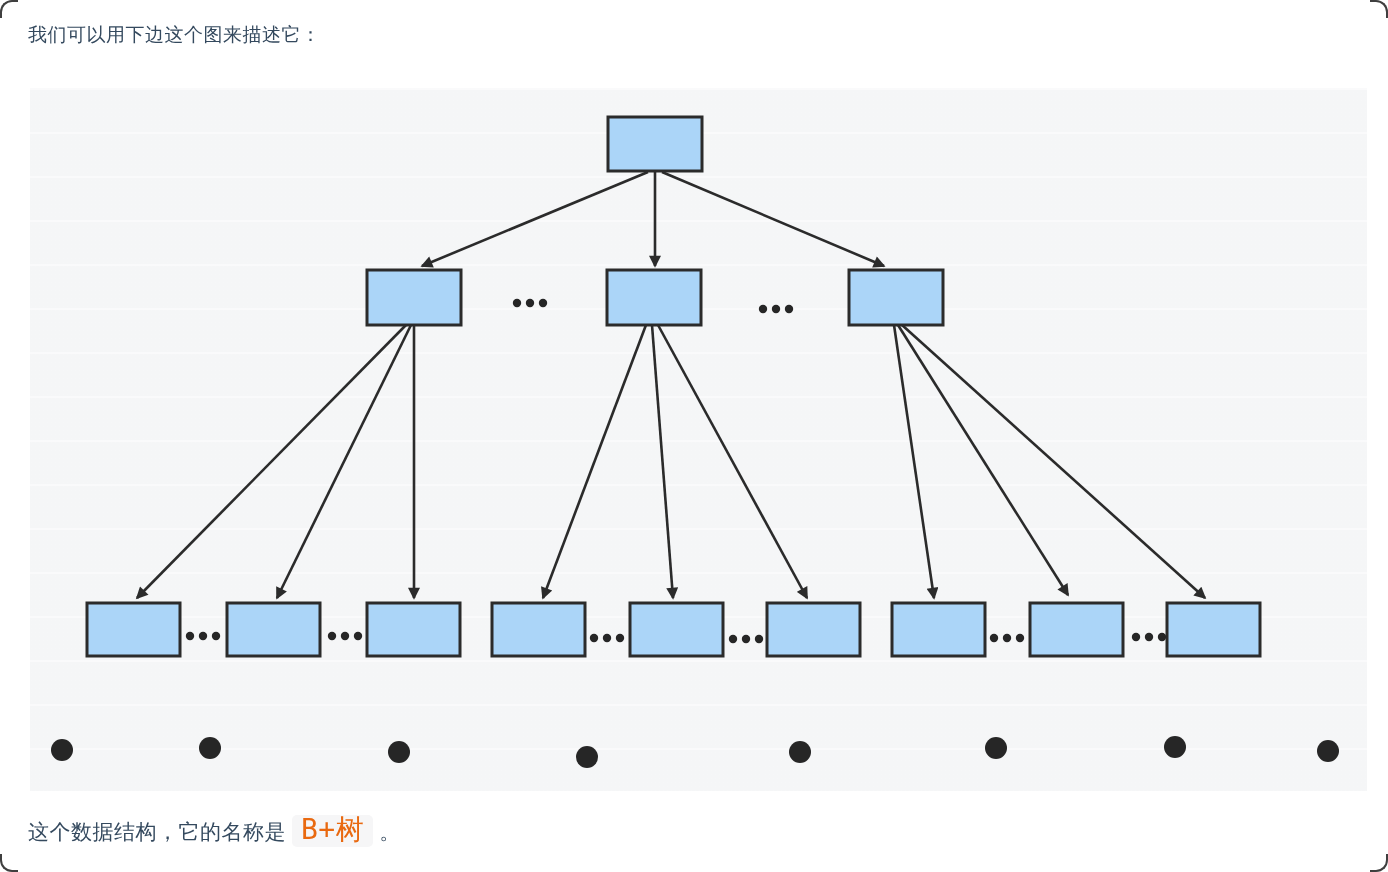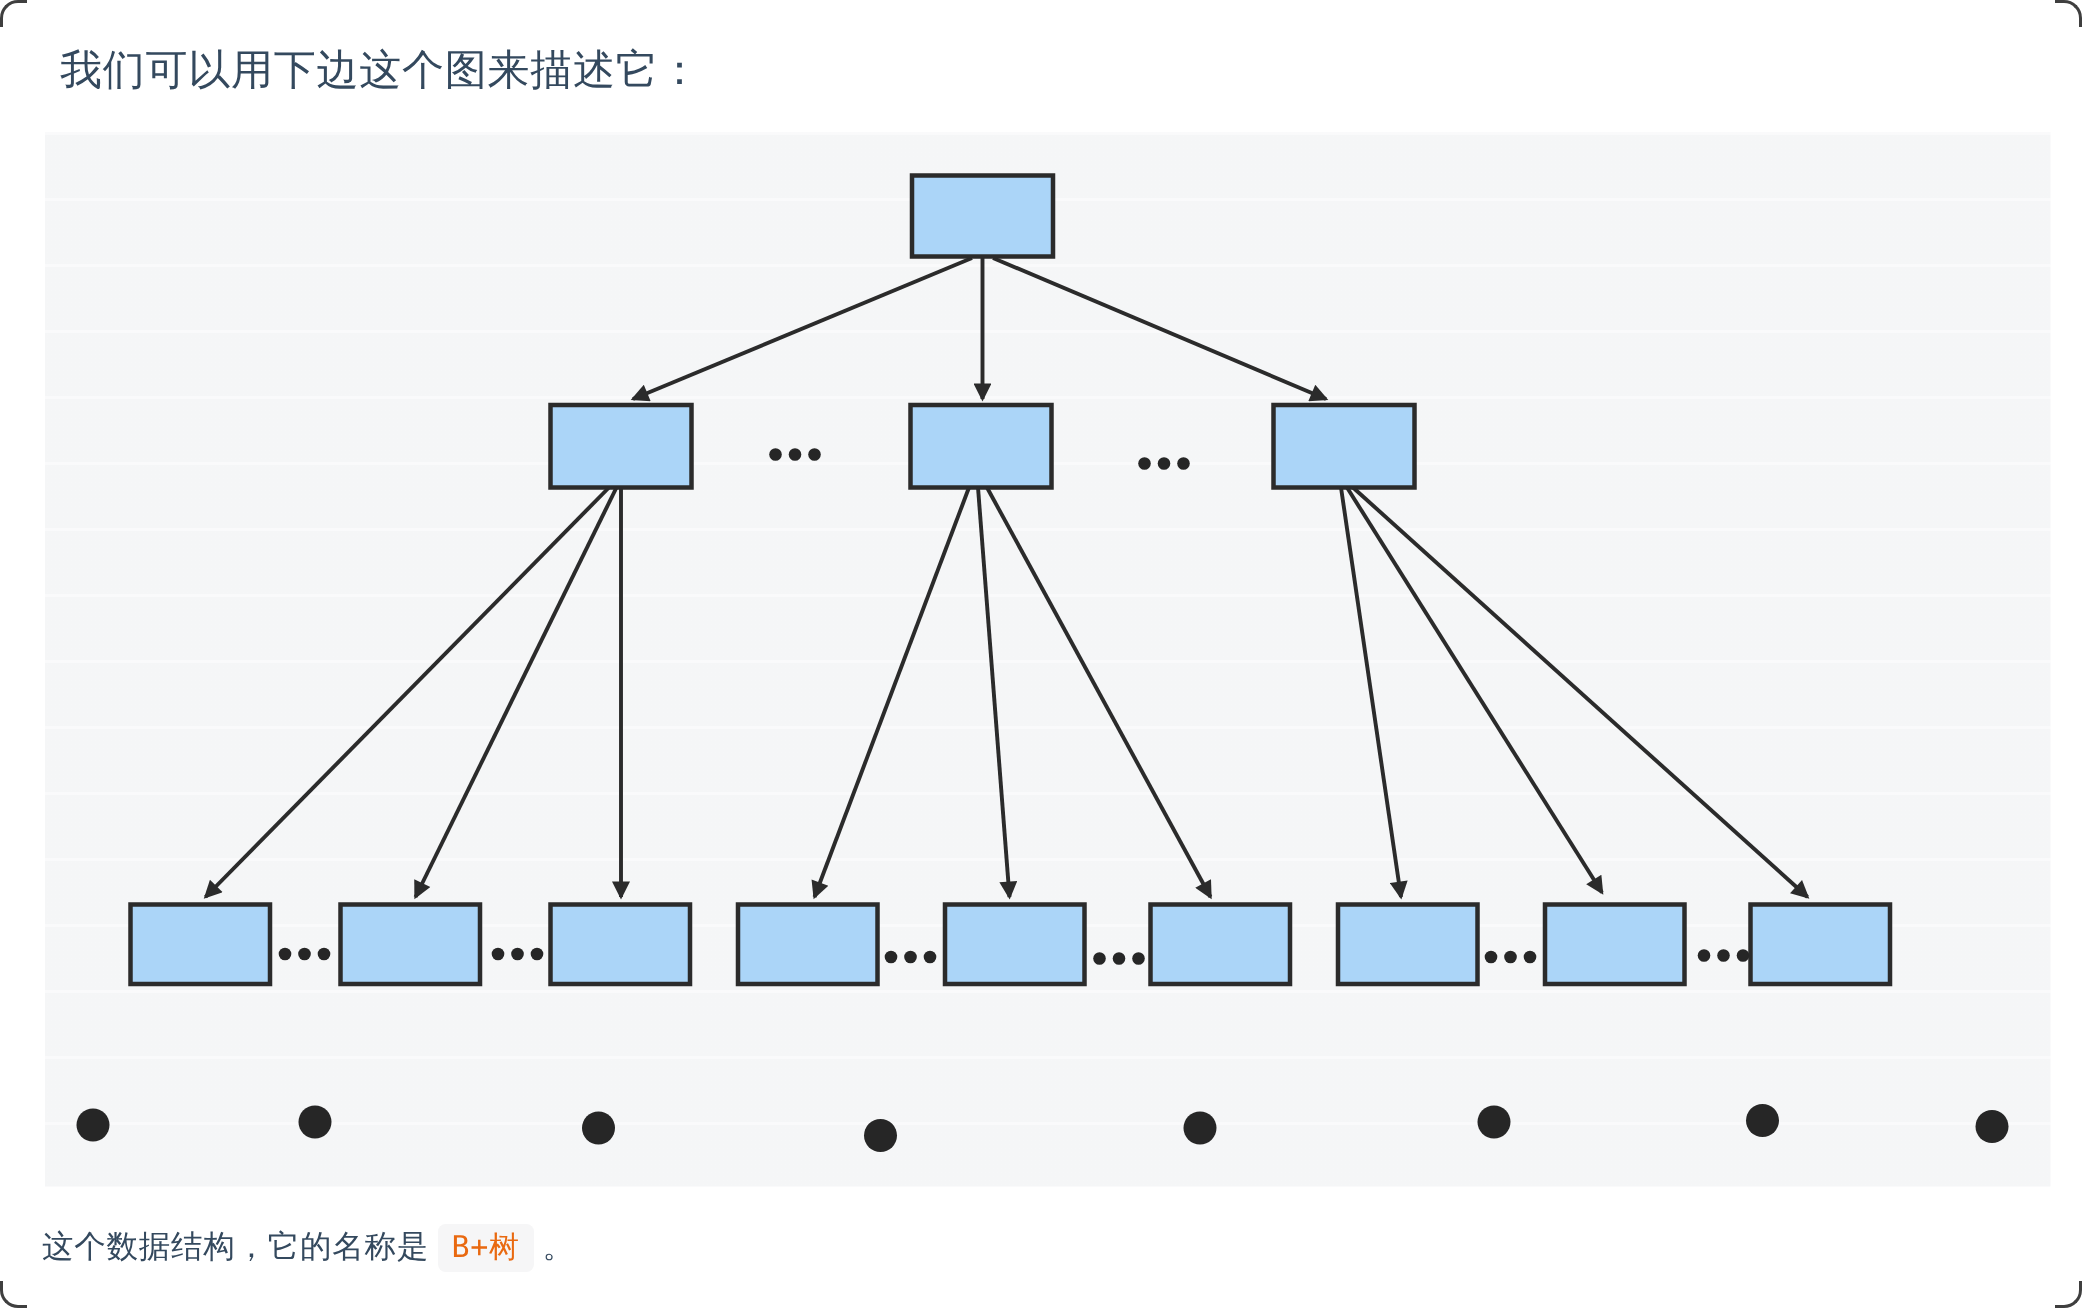--- a/index.html
+++ b/index.html
@@ -24,22 +24,22 @@
   }
   .corner.tl { top: 0; left: 0; border-top: 2px solid #3f3f3f; border-left: 2px solid #3f3f3f; border-top-left-radius: 12px; }
   .corner.tr { top: 0; right: 0; border-top: 2px solid #3f3f3f; border-right: 2px solid #3f3f3f; border-top-right-radius: 12px; }
   .corner.bl { bottom: 0; left: 0; border-bottom: 2px solid #3f3f3f; border-left: 2px solid #3f3f3f; border-bottom-left-radius: 12px; }
   .corner.br { bottom: 0; right: 0; border-bottom: 2px solid #3f3f3f; border-right: 2px solid #3f3f3f; border-bottom-right-radius: 12px; }
 
   .intro-text {
     position: absolute;
     left: 28px;
     top: 20px;
-    margin: 12px;
-    font-size: 28px;
+    margin: 0;
+    font-size: 19px;
     line-height: 30px;
     color: #34495e;
     letter-spacing: 0.5px;
   }
   .diagram-panel {
     position: absolute;
     left: 30px;
     top: 88px;
     width: 1337px;
     height: 703px;
@@ -65,21 +65,21 @@
     color: #34495e;
     letter-spacing: 0.5px;
   }
   .inline-code {
     display: inline-block;
     margin: 0 6px;
     padding: 2px 9px 4px 9px;
     border-radius: 5px;
     background: #f6f6f7;
     color: #e96910;
-    font-size: 20px;
+    font-size: 28px;
     font-family: "DejaVu Sans Mono", "Liberation Mono", monospace;
     line-height: 26px;
     vertical-align: baseline;
   }
 </style>
 </head>
 <body>
 
 <div class="page">
   <div class="corner tl"></div>

